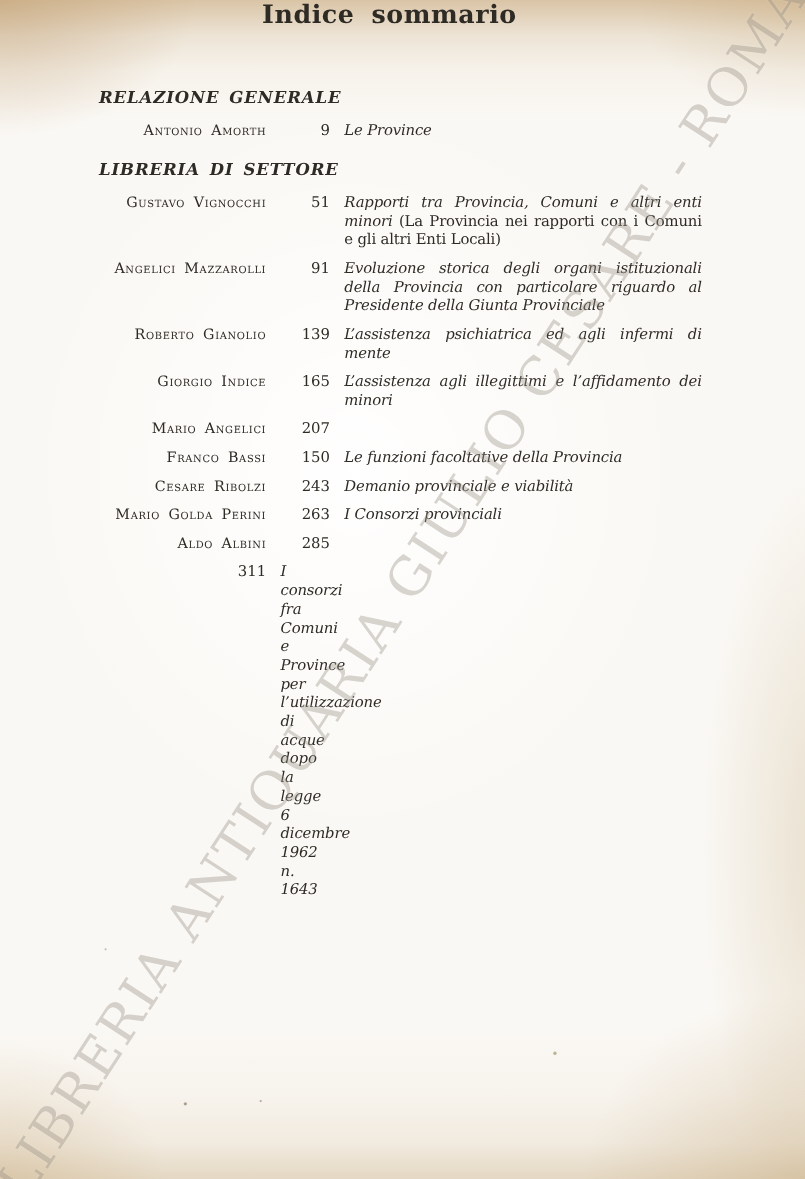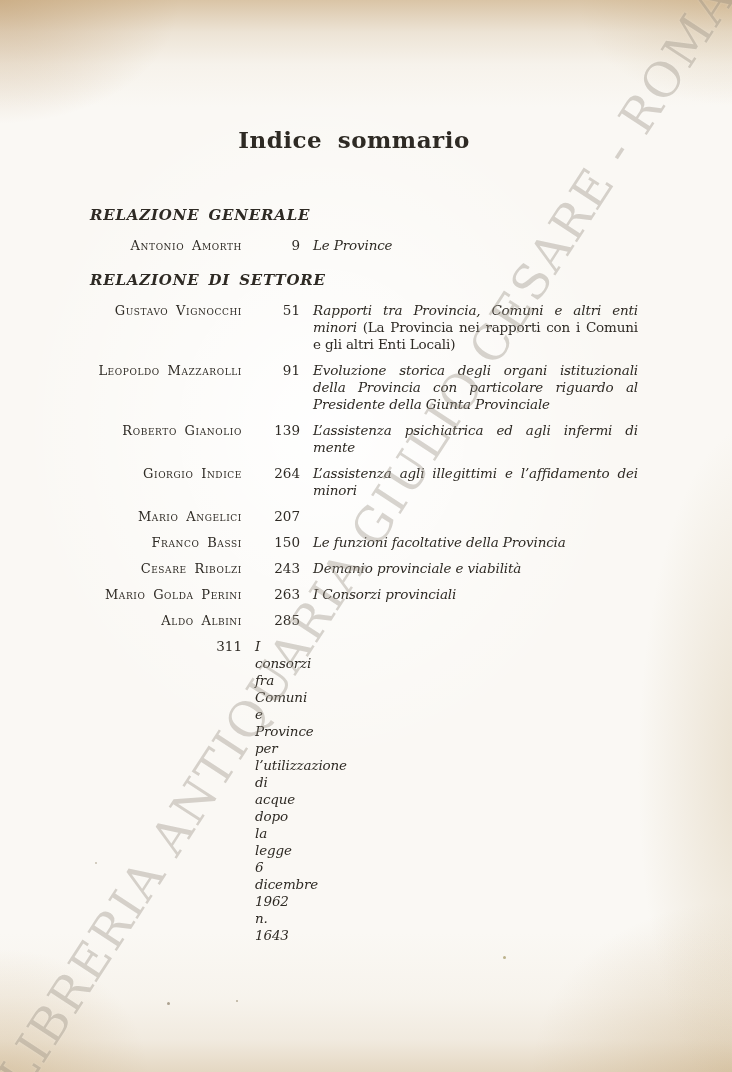--- a/index.html
+++ b/index.html
@@ -42,21 +42,20 @@
     letter-spacing:2px;
     color:var(--watermark);
     opacity:0.38;
     z-index:2;
     pointer-events:none;
     text-shadow:0 0 2px rgba(255,255,255,0.6);
   }
 
   .title{
     margin:0;
-    padding-top:126px;
     margin-right:24px;
     text-align:center;
     font-size:23px;
     font-weight:bold;
     letter-spacing:0.5px;
     word-spacing:7px;
     line-height:28px;
   }
 
   .toc{
@@ -124,44 +123,44 @@
     <div class="entries">
   <div class="entry">
     <span class="author">Antonio Amorth</span>
     <span class="pagenum">9</span>
     <span class="entry-title"><span class="t-italic">Le Province</span></span>
   </div>
 </div>
   </section>
 
   <section class="toc-section">
-    <h2 class="section-heading">RELAZIONE DI SETTORE</h2>
+    <h2 class="section-heading">LIBRERIA DI SETTORE</h2>
     <div class="entries">
   <div class="entry">
     <span class="author">Gustavo Vignocchi</span>
     <span class="pagenum">51</span>
     <span class="entry-title"><span class="t-italic">Rapporti tra Provincia, Comuni e altri enti minori</span><span class="t-roman"> (La Provincia nei rapporti con i Comuni e gli altri Enti Locali)</span></span>
   </div>
 
   <div class="entry">
-    <span class="author">Leopoldo Mazzarolli</span>
+    <span class="author">Angelici Mazzarolli</span>
     <span class="pagenum">91</span>
     <span class="entry-title"><span class="t-italic">Evoluzione storica degli organi istituzionali della Provincia con particolare riguardo al Presidente della Giunta Provinciale</span></span>
   </div>
 
 
   <div class="entry">
     <span class="author">Roberto Gianolio</span>
     <span class="pagenum">139</span>
     <span class="entry-title"><span class="t-italic">L’assistenza psichiatrica ed agli infermi di mente</span></span>
   </div>
 
   <div class="entry">
     <span class="author">Giorgio Indice</span>
-    <span class="pagenum">264</span>
+    <span class="pagenum">165</span>
     <span class="entry-title"><span class="t-italic">L’assistenza agli illegittimi e l’affidamento dei minori</span></span>
   </div>
 
   <div class="entry">
     <span class="author">Mario Angelici</span>
     <span class="pagenum">207</span>
   </div>
 
   <div class="entry">
     <span class="author">Franco Bassi</span>

